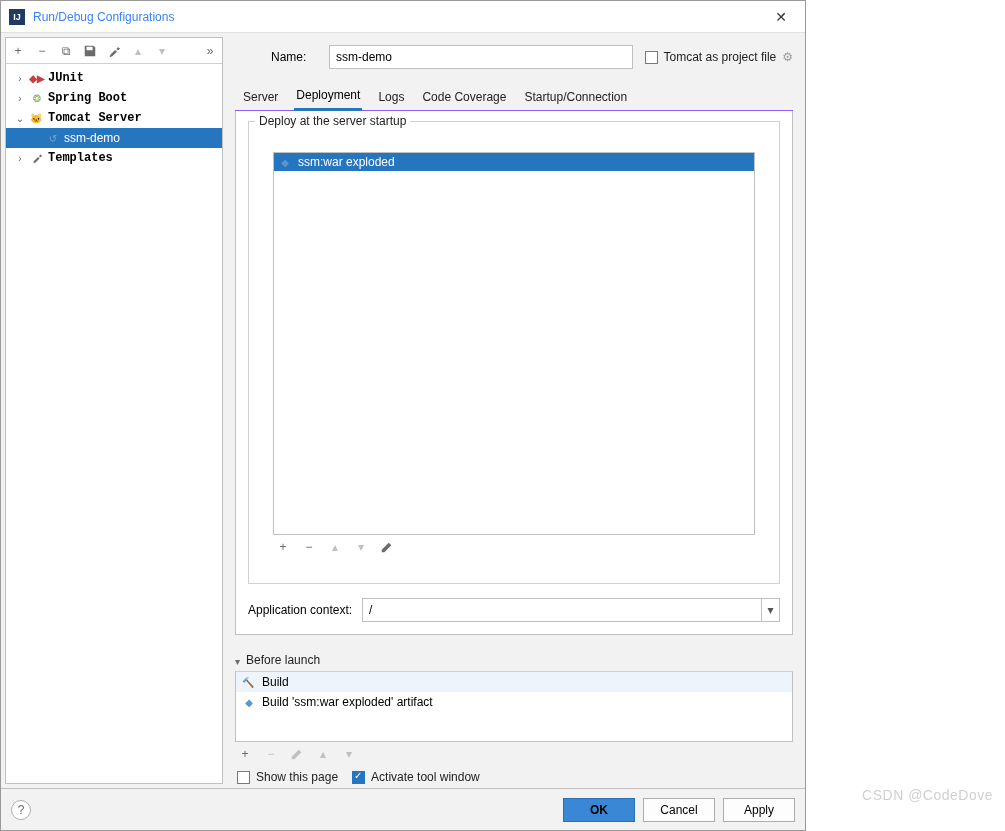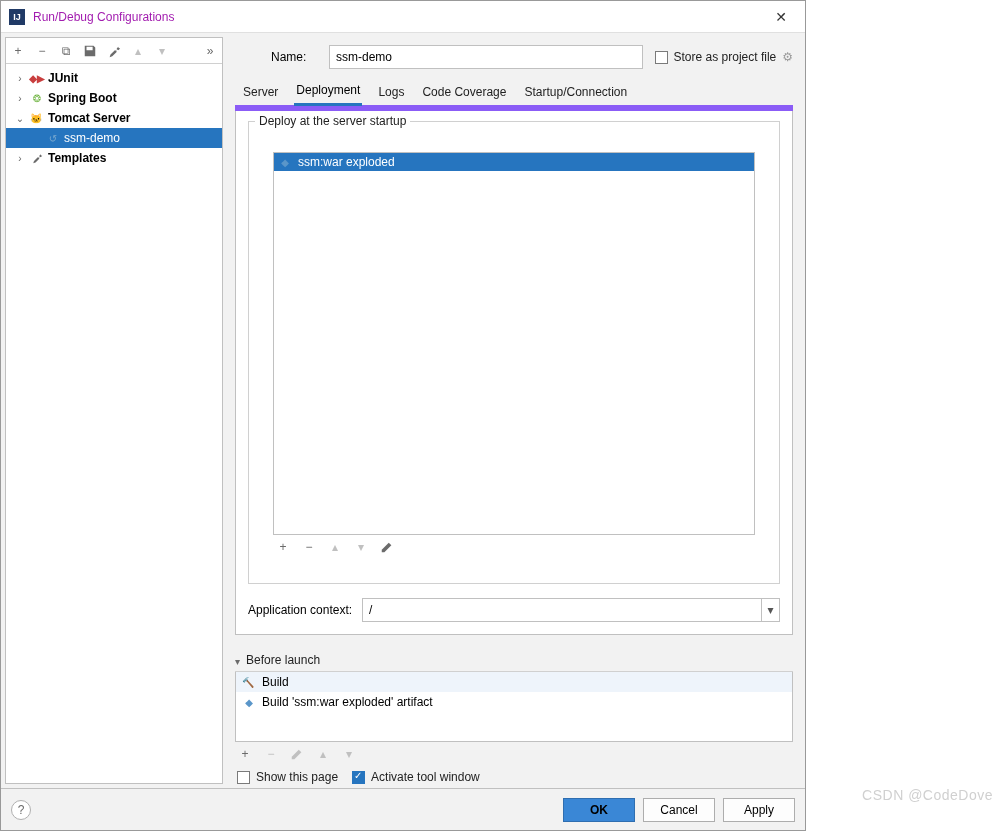--- a/index.html
+++ b/index.html
@@ -1,52 +1,52 @@
 <!DOCTYPE html>
 <html><head>
 <meta charset="utf-8">
 <style>
   * { box-sizing: border-box; font-family: "Segoe UI", Arial, sans-serif; font-size: 12px; }
   html, body { margin: 0; padding: 0; background: #fff; color: #000; height: 831px; width: 1005px; overflow: hidden; }
   .window { width: 806px; height: 831px; border: 1px solid #999; display: flex; flex-direction: column; background: #f2f2f2; }
   .titlebar { height: 32px; display: flex; align-items: center; padding: 0 8px; background: #fff; border-bottom: 1px solid #e0e0e0; }
   .titlebar-icon { width: 16px; height: 16px; background: #203a66; color: #fff; display: inline-flex; align-items: center; justify-content: center; font-size: 9px; font-weight: bold; margin-right: 8px; }
-  .titlebar-title { flex: 1; color: #a21caf; }
+  .titlebar-title { flex: 1; color: #3b82f6; }
   .titlebar-close { width: 32px; text-align: center; color: #333; font-size: 14px; cursor: pointer; }
   .body { flex: 1; display: flex; padding: 4px; gap: 4px; min-height: 0; }
   .left { width: 218px; display: flex; flex-direction: column; border: 1px solid #c0c0c0; background: #fff; }
   .left-toolbar { height: 26px; border-bottom: 1px solid #d0d0d0; display: flex; align-items: center; padding: 0 4px; gap: 8px; color: #6b6b6b; }
   .tb-btn { display: inline-flex; align-items: center; justify-content: center; width: 16px; height: 16px; cursor: pointer; }
   .tb-sep-flex { flex: 1; }
   .tree { flex: 1; padding: 4px 0; overflow: auto; }
   .tree-row { display: flex; align-items: center; height: 20px; padding: 0 4px; gap: 4px; cursor: pointer; white-space: nowrap; }
   .tree-row.selected { background: #2675bf; color: #fff; }
   .tree-arrow { width: 12px; color: #6b6b6b; display: inline-block; text-align: center; font-size: 10px; }
   .tree-arrow.open::before { content: "⌄"; }
   .tree-arrow.closed::before { content: "›"; }
   .tree-row.selected .tree-arrow { color: #fff; }
   .tree-ico { width: 14px; height: 14px; display: inline-flex; align-items: center; justify-content: center; font-size: 10px; }
-  .bold { font-weight: bold; }
+  .bold { font-weight: bold; font-family: Liberation Mono, monospace; }
   .l1 { padding-left: 8px; }
   .l2 { padding-left: 24px; }
   .ico-junit { color: #c93e3e; font-weight: bold; }
   .ico-spring { color: #6db33f; }
   .ico-tomcat { color: #d6a637; }
   .ico-server { color: #7aa9cf; }
   .ico-templates { color: #6b6b6b; }
   .right { flex: 1; display: flex; flex-direction: column; min-width: 0; padding: 0 8px; }
   .name-row { display: flex; align-items: center; height: 40px; gap: 12px; margin-left: 36px; }
   .name-label { width: 46px; color: #000; }
   .name-input { flex: 1; height: 24px; border: 1px solid #c0c0c0; padding: 0 6px; background: #fff; }
   .store-box { display: flex; align-items: center; gap: 6px; color: #222; }
   .checkbox { width: 13px; height: 13px; border: 1px solid #7a7a7a; background: #fff; display: inline-block; }
   .checkbox.checked { background: #2675bf; border-color: #2675bf; position: relative; }
   .checkbox.checked::after { content: "✓"; color: #fff; font-size: 10px; position: absolute; top: -2px; left: 1px; }
   .gear-ico { color: #9a9a9a; }
-  .tabs { height: 28px; display: flex; align-items: flex-end; gap: 14px; padding: 0 6px; border-bottom: 6px solid #8b5cf6; margin-top: 6px; }
+  .tabs { height: 28px; display: flex; align-items: flex-end; gap: 14px; padding: 0 6px; border-bottom: 1px solid #8b5cf6; margin-top: 6px; }
   .tab { padding: 0 2px 6px 2px; cursor: pointer; color: #222; }
   .tab.active { border-bottom: 3px solid #2675bf; color: #000; margin-bottom: -1px; }
   .panel { flex: 1; border: 1px solid #c0c0c0; border-top: none; background: #fff; padding: 10px 12px 12px 12px; display: flex; flex-direction: column; min-height: 0; }
   .fieldset { position: relative; border: 1px solid #d0d0d0; border-top: 1px solid #d0d0d0; padding: 24px; flex: 1; display: flex; flex-direction: column; min-height: 0; }
   .fieldset-label { position: absolute; top: -8px; left: 6px; background: #fff; padding: 0 4px; color: #222; }
   .deploy-list { flex: 1; border: 1px solid #c0c0c0; margin-top: 6px; background: #fff; min-height: 0; overflow: auto; }
   .deploy-item { height: 18px; display: flex; align-items: center; padding: 0 4px; gap: 6px; cursor: pointer; }
   .deploy-item.selected { background: #2675bf; color: #fff; }
   .inline-tb { height: 24px; display: flex; align-items: center; gap: 10px; padding: 0 2px; color: #6b6b6b; }
   .disabled { color: #c0c0c0; }
@@ -137,21 +137,21 @@
         </div>
       </div>
     </div>
 
     <div class="right">
       <div class="name-row">
         <span class="name-label">Name:</span>
         <input class="name-input" type="text" value="ssm-demo" style="">
         <label class="store-box">
           <span class="checkbox"></span>
-          <span>Store as project file</span>
+          <span>Tomcat as project file</span>
           <span class="gear-ico">⚙</span>
         </label>
       </div>
 
       <div class="tabs">
         <div class="tab">Server</div>
         <div class="tab active">Deployment</div>
         <div class="tab">Logs</div>
         <div class="tab">Code Coverage</div>
         <div class="tab">Startup/Connection</div>

